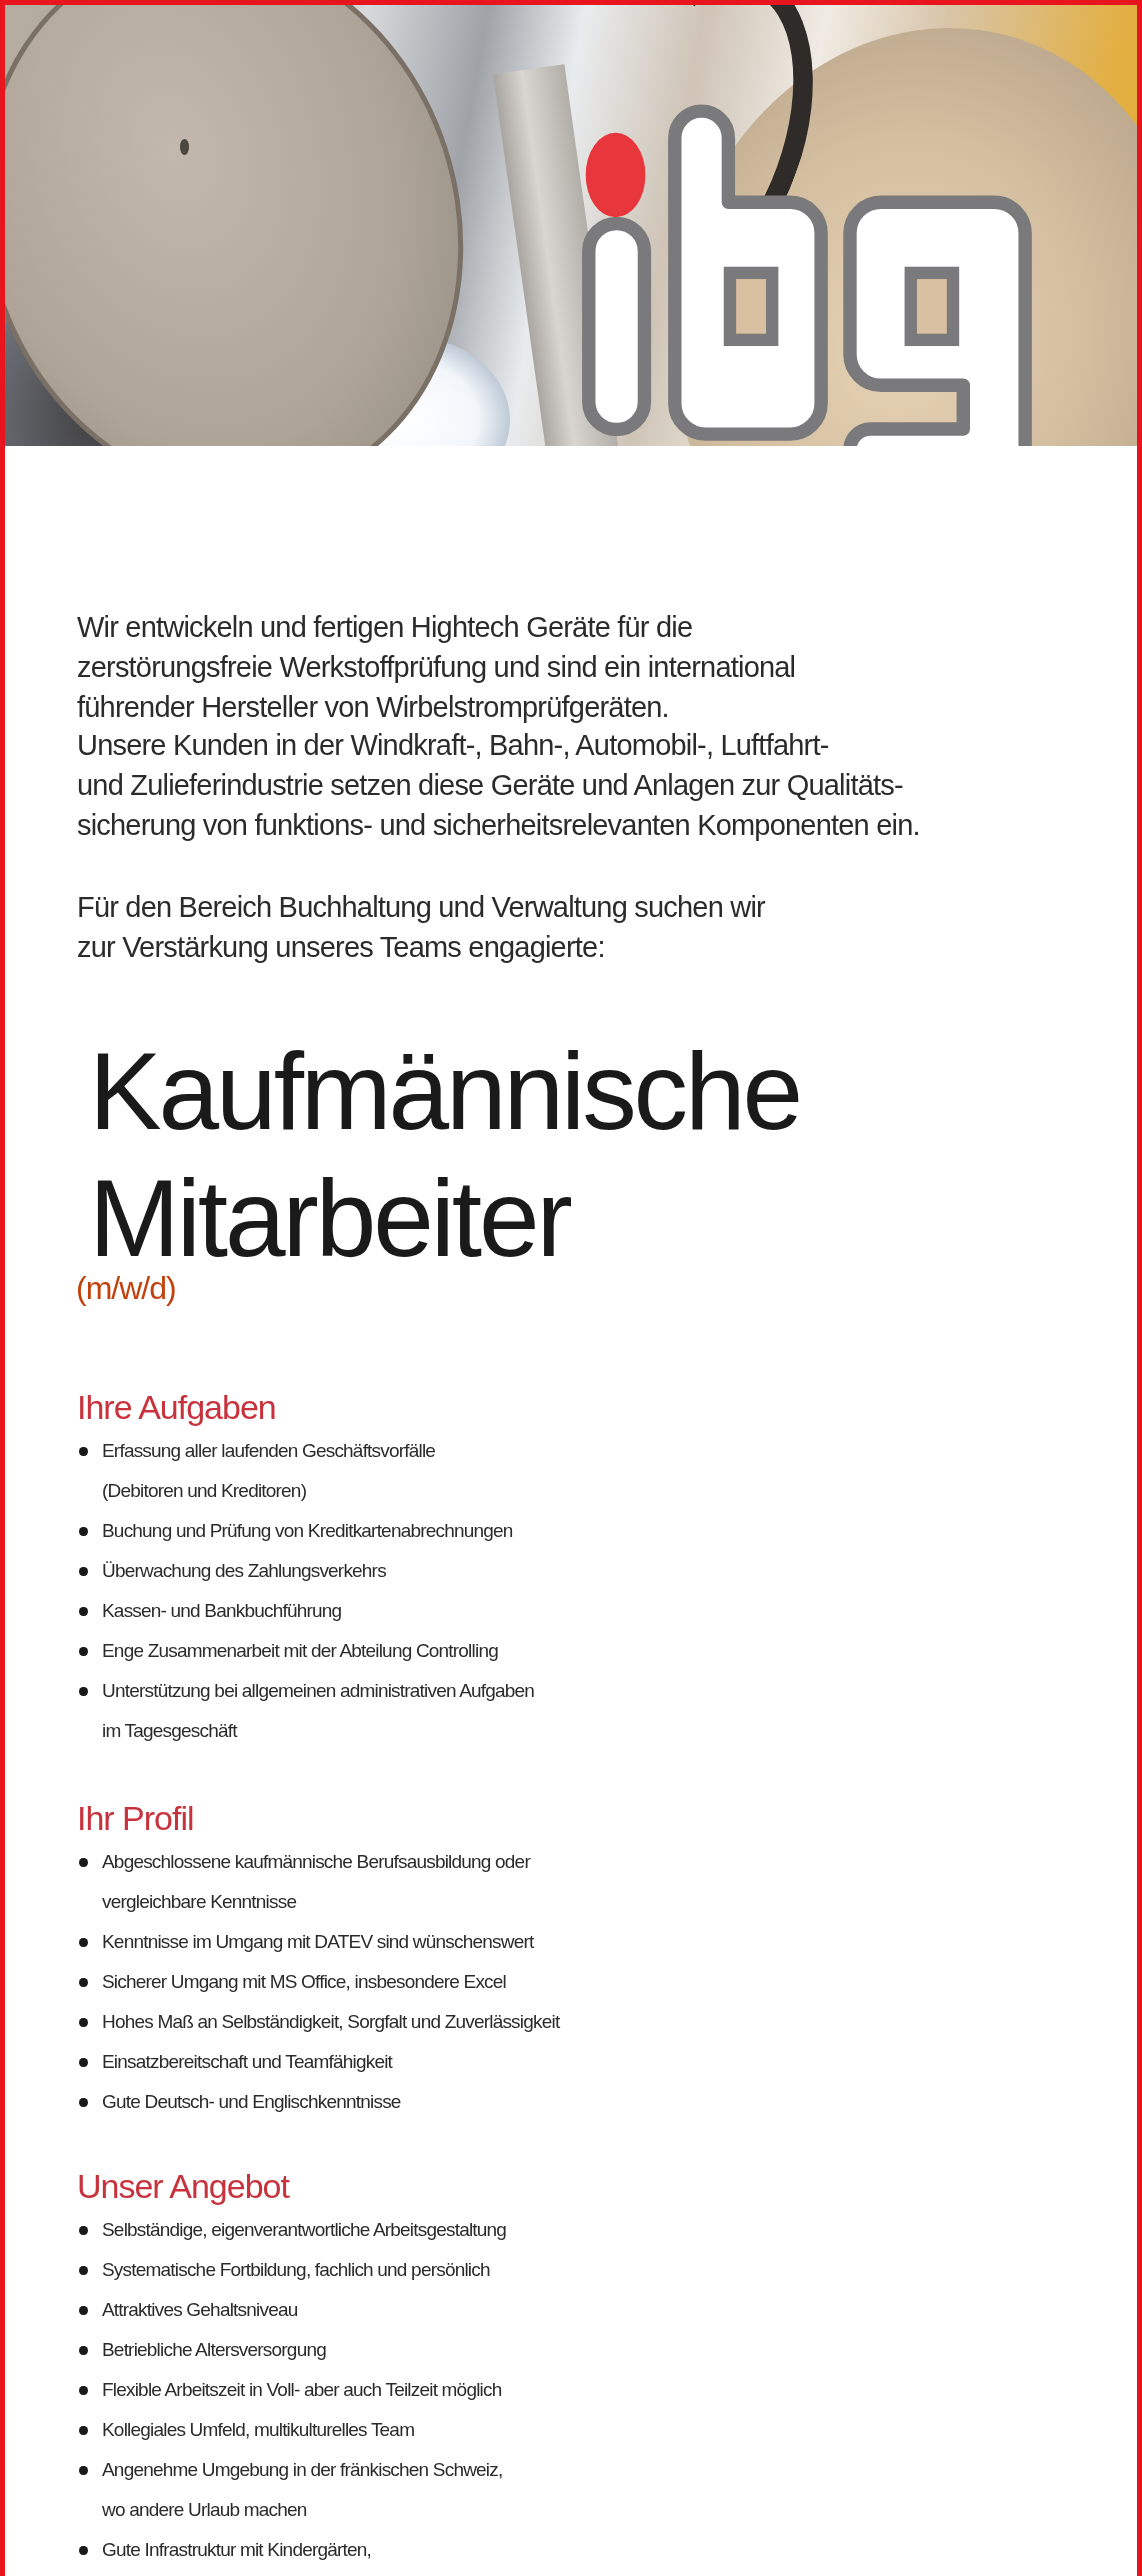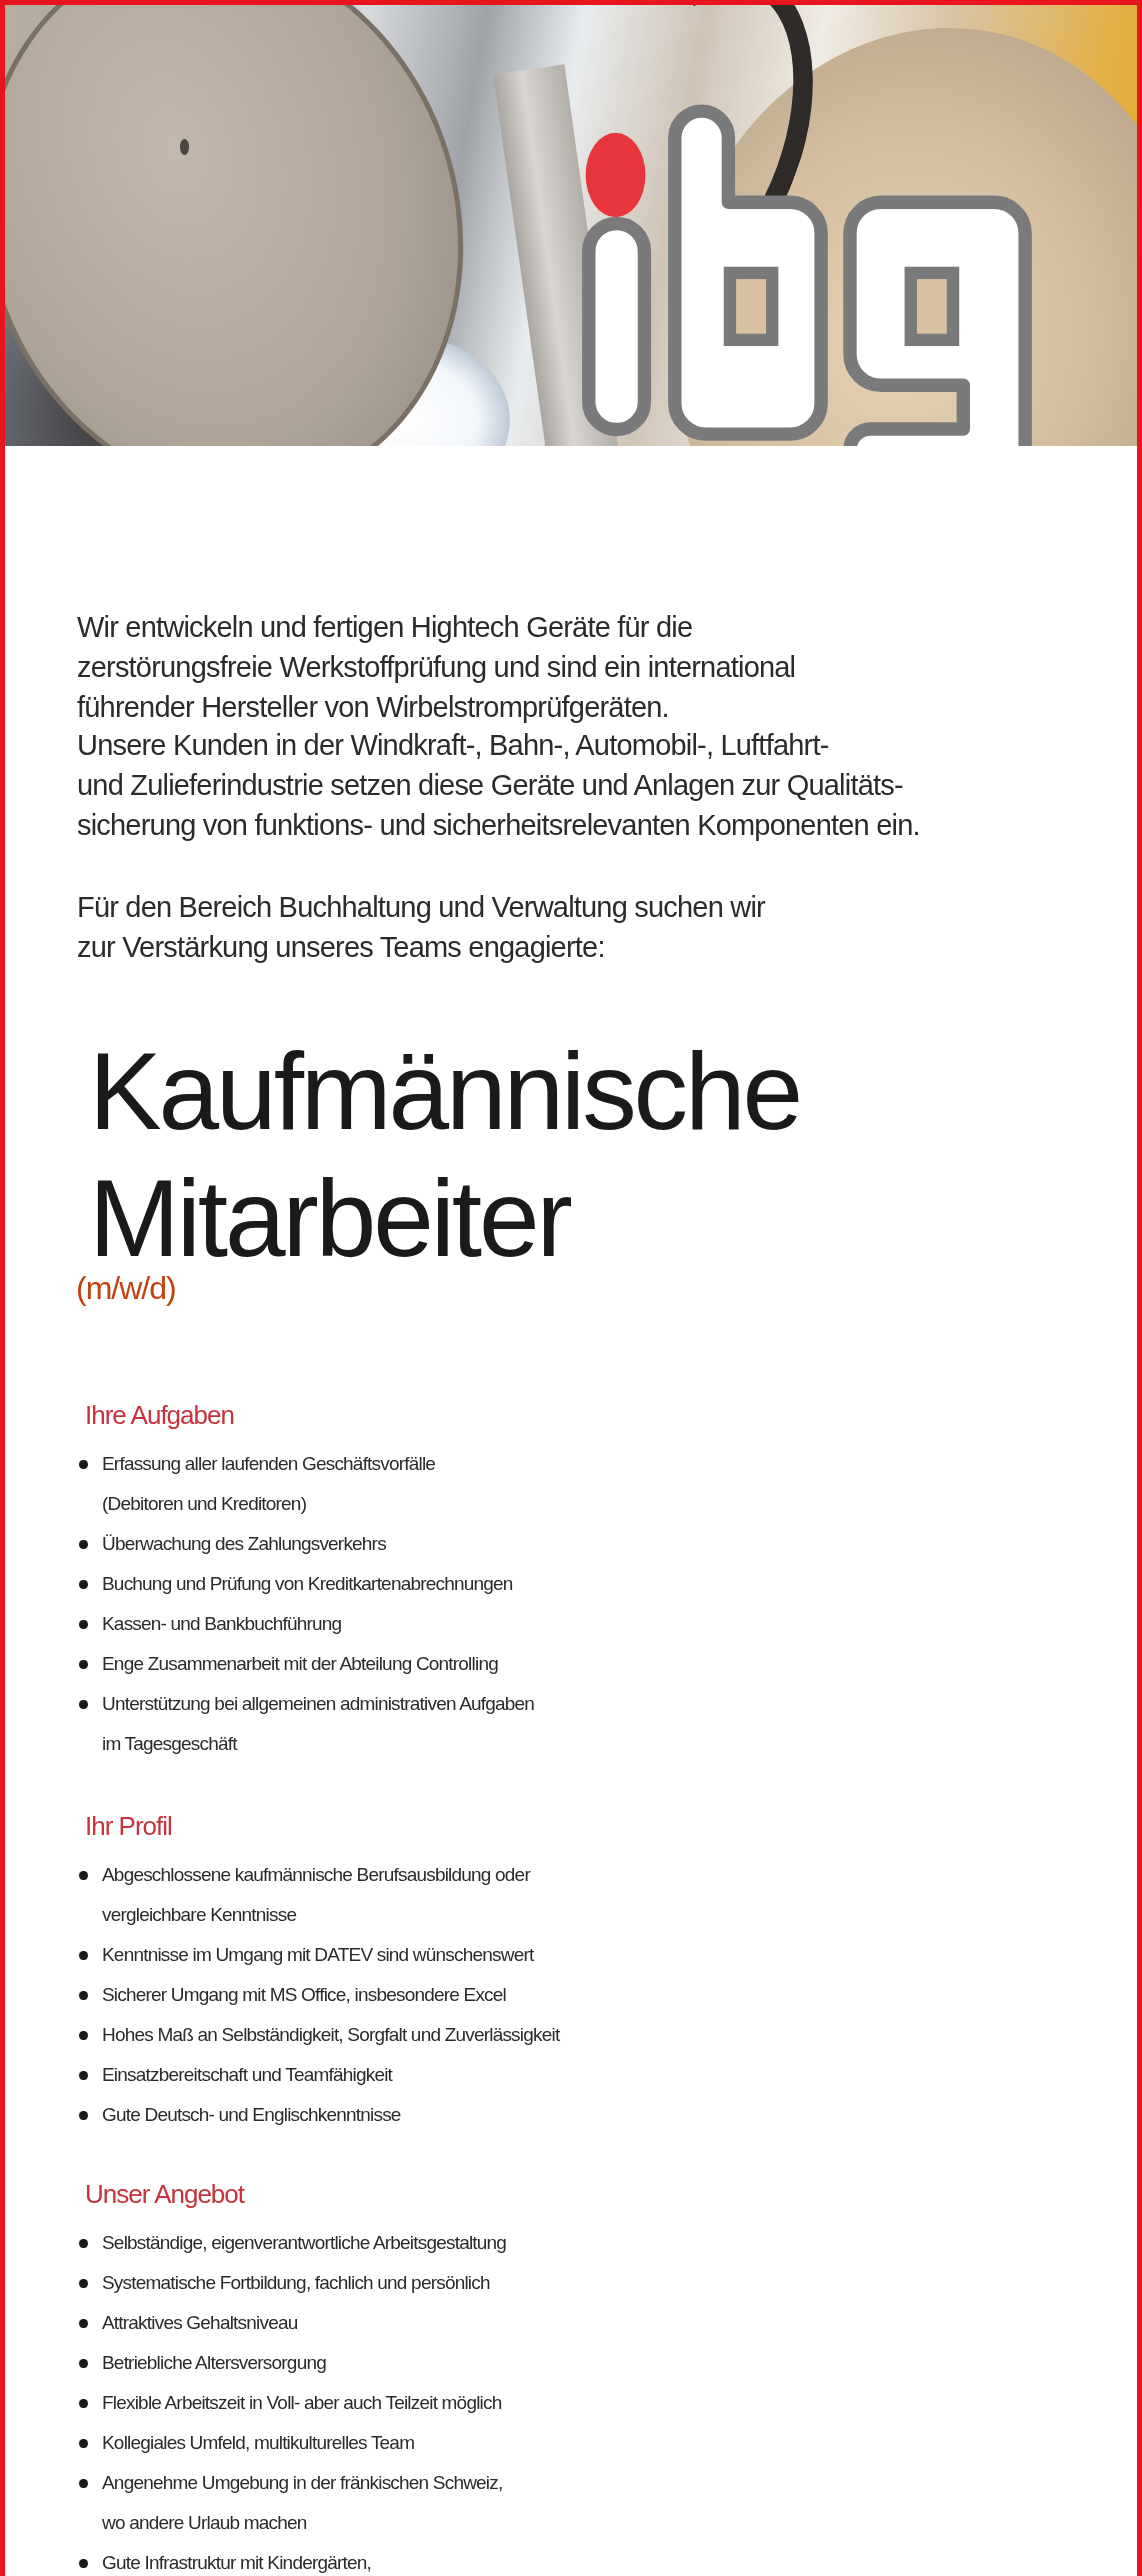--- a/index.html
+++ b/index.html
@@ -55,21 +55,21 @@
   .txt p { margin: 0; white-space: nowrap; }
   .title {
     position: absolute; left: 73px; top: 1012px; color: #1a1a1a;
     font-size: 109px; line-height: 127px; letter-spacing: -3.1px; margin: 16px; font-weight: normal; white-space: nowrap;
   }
   .subtitle {
     position: absolute; left: 76px; top: 1262px; color: #c2410c; font-size: 32px; line-height: 52px; letter-spacing: -1px;
   }
   .section { position: absolute; left: 77px; width: 979px; }
   .section h2 {
-    margin: 8px; color: #c8323c; font-weight: normal; font-size: 26px; line-height: 41px; letter-spacing: -1px;
+    margin: 0; color: #c8323c; font-weight: normal; font-size: 34px; line-height: 41px; letter-spacing: -1px;
   }
   .section ul { list-style: none; margin: 3.1px 0 0 0; padding: 0; }
   .section li {
     position: relative; padding-left: 25px; font-size: 19px; line-height: 40px; color: #2b2b2b;
     letter-spacing: -0.8px; white-space: pre-line;
   }
   .section li .dot {
     position: absolute; left: 2.1px; top: 15.5px; width: 8.8px; height: 9.8px; border-radius: 50%; background: #1a1a1a;
   }
 </style>
@@ -123,22 +123,22 @@
   <span>Kaufmännische</span><br>
   <span>Mitarbeiter</span>
 </h1>
 <div class="subtitle">(m/w/d)</div>
 
 <div class="section" style="top:1387px;">
   <h2>Ihre Aufgaben</h2>
   <ul>
     <li><span class="dot"></span><span>Erfassung aller laufenden Geschäftsvorfälle
 (Debitoren und Kreditoren)</span></li>
+    <li><span class="dot"></span><span>Buchung und Prüfung von Kreditkartenabrechnungen</span></li>
     <li><span class="dot"></span><span>Überwachung des Zahlungsverkehrs</span></li>
-    <li><span class="dot"></span><span>Buchung und Prüfung von Kreditkartenabrechnungen</span></li>
     <li><span class="dot"></span><span>Kassen- und Bankbuchführung</span></li>
     <li><span class="dot"></span><span>Enge Zusammenarbeit mit der Abteilung Controlling</span></li>
     <li><span class="dot"></span><span>Unterstützung bei allgemeinen administrativen Aufgaben
 im Tagesgeschäft</span></li>
   </ul>
 </div>
 
 <div class="section" style="top:1798px;">
   <h2>Ihr Profil</h2>
   <ul>

